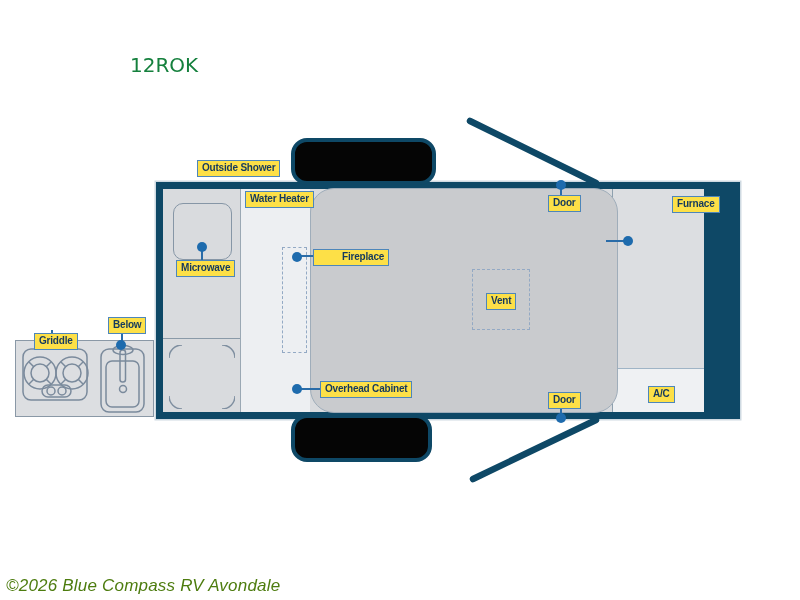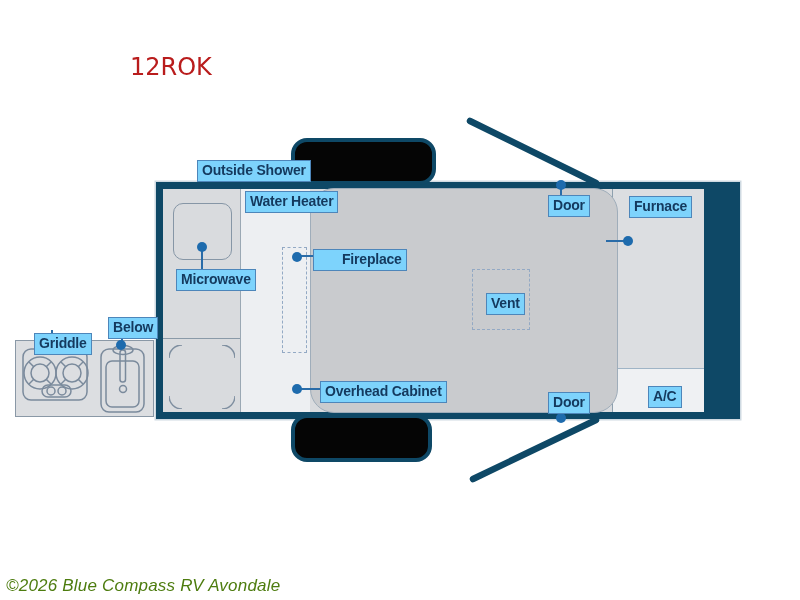--- a/index.html
+++ b/index.html
@@ -1,20 +1,20 @@
 <!DOCTYPE html>
 <html><head>
 <meta charset="utf-8">
 <style>
   html,body{margin:0;padding:0;background:#ffffff;}
   #canvas{position:relative;width:800px;height:600px;background:#ffffff;overflow:hidden;
           font-family:"Liberation Sans",sans-serif;}
 
   
-  #plan-title{position:absolute;left:130px;top:53px;font-size:24px;color:#b91c1c;
+  #plan-title{position:absolute;left:130px;top:53px;font-size:20px;color:#15803d;
               font-family:"DejaVu Sans",sans-serif;}
   #watermark{position:absolute;left:6px;top:576px;font-size:17px;font-weight:normal;
              font-style:italic;color:#4d7c0f;letter-spacing:.2px;}
 
   
   #trailer{position:absolute;left:156px;top:182px;width:584px;height:237px;box-sizing:border-box;
            background:#d9dbde;border:7px solid #0e4866;border-right:36px solid #0e4866;
            box-shadow:0 0 0 1.5px #cfdae2;}
 
   .section{position:absolute;box-sizing:border-box;}
@@ -41,22 +41,22 @@
            background:#dcdee1;border:1.5px solid #8a98a6;}
 
   
   #microwave{position:absolute;left:173px;top:203px;width:59px;height:57px;box-sizing:border-box;
              border:1.5px solid #8696a6;border-radius:10px;}
   .dashed-box{position:absolute;box-sizing:border-box;border:1.5px dashed #93a9c4;}
   #fireplace-box{left:282px;top:247px;width:25px;height:106px;}
   #vent-box{left:472px;top:269px;width:58px;height:61px;}
 
   
-  .label{position:absolute;background:#7dd3fc;border:1.5px solid #4d86ba;color:#14395e;
-         font-size:14px;font-weight:bold;line-height:1.25;padding:1px 4px;white-space:nowrap;
+  .label{position:absolute;background:#fde047;border:1.5px solid #4d86ba;color:#14395e;
+         font-size:10px;font-weight:bold;line-height:1.25;padding:1px 4px;white-space:nowrap;
          letter-spacing:-0.2px;z-index:30;}
 
   
   .dot{position:absolute;width:10px;height:10px;border-radius:50%;background:#1e6bad;z-index:25;}
   .leader{position:absolute;background:#2a6ca8;z-index:24;}
 
   svg{display:block;}
   #door-swings{position:absolute;left:0;top:0;z-index:20;pointer-events:none;}
   #counter-art{position:absolute;left:0;top:0;}
   #fridge-arcs{position:absolute;left:169px;top:345px;}
@@ -146,25 +146,25 @@
   <div class="dot" style="left:292px;top:252px;"></div>
   <div class="dot" style="left:556px;top:180px;"></div>
   <div class="dot" style="left:623px;top:236px;"></div>
   <div class="dot" style="left:292px;top:384px;"></div>
   <div class="dot" style="left:556px;top:413px;"></div>
   <div class="dot" style="left:46px;top:340px;"></div>
   <div class="dot" style="left:116px;top:340px;"></div>
 
   <div class="label" style="left:197px;top:160px;">Outside Shower</div>
   <div class="label" style="left:245px;top:191px;text-align:right;">Water Heater</div>
-  <div class="label" style="left:176px;top:269px;">Microwave</div>
+  <div class="label" style="left:176px;top:260px;">Microwave</div>
   <div class="label" style="left:313px;top:249px;padding-left:28px;">Fireplace</div>
   <div class="label" style="left:486px;top:293px;">Vent</div>
   <div class="label" style="left:548px;top:195px;">Door</div>
-  <div class="label" style="left:629px;top:196px;">Furnace</div>
+  <div class="label" style="left:672px;top:196px;">Furnace</div>
   <div class="label" style="left:320px;top:381px;">Overhead Cabinet</div>
   <div class="label" style="left:548px;top:392px;">Door</div>
   <div class="label" style="left:648px;top:386px;">A/C</div>
   <div class="label" style="left:34px;top:333px;">Griddle</div>
   <div class="label" style="left:108px;top:317px;">Below</div>
 
   <div id="watermark">©2026 Blue Compass RV Avondale</div>
 </div>
 
 </body></html>

